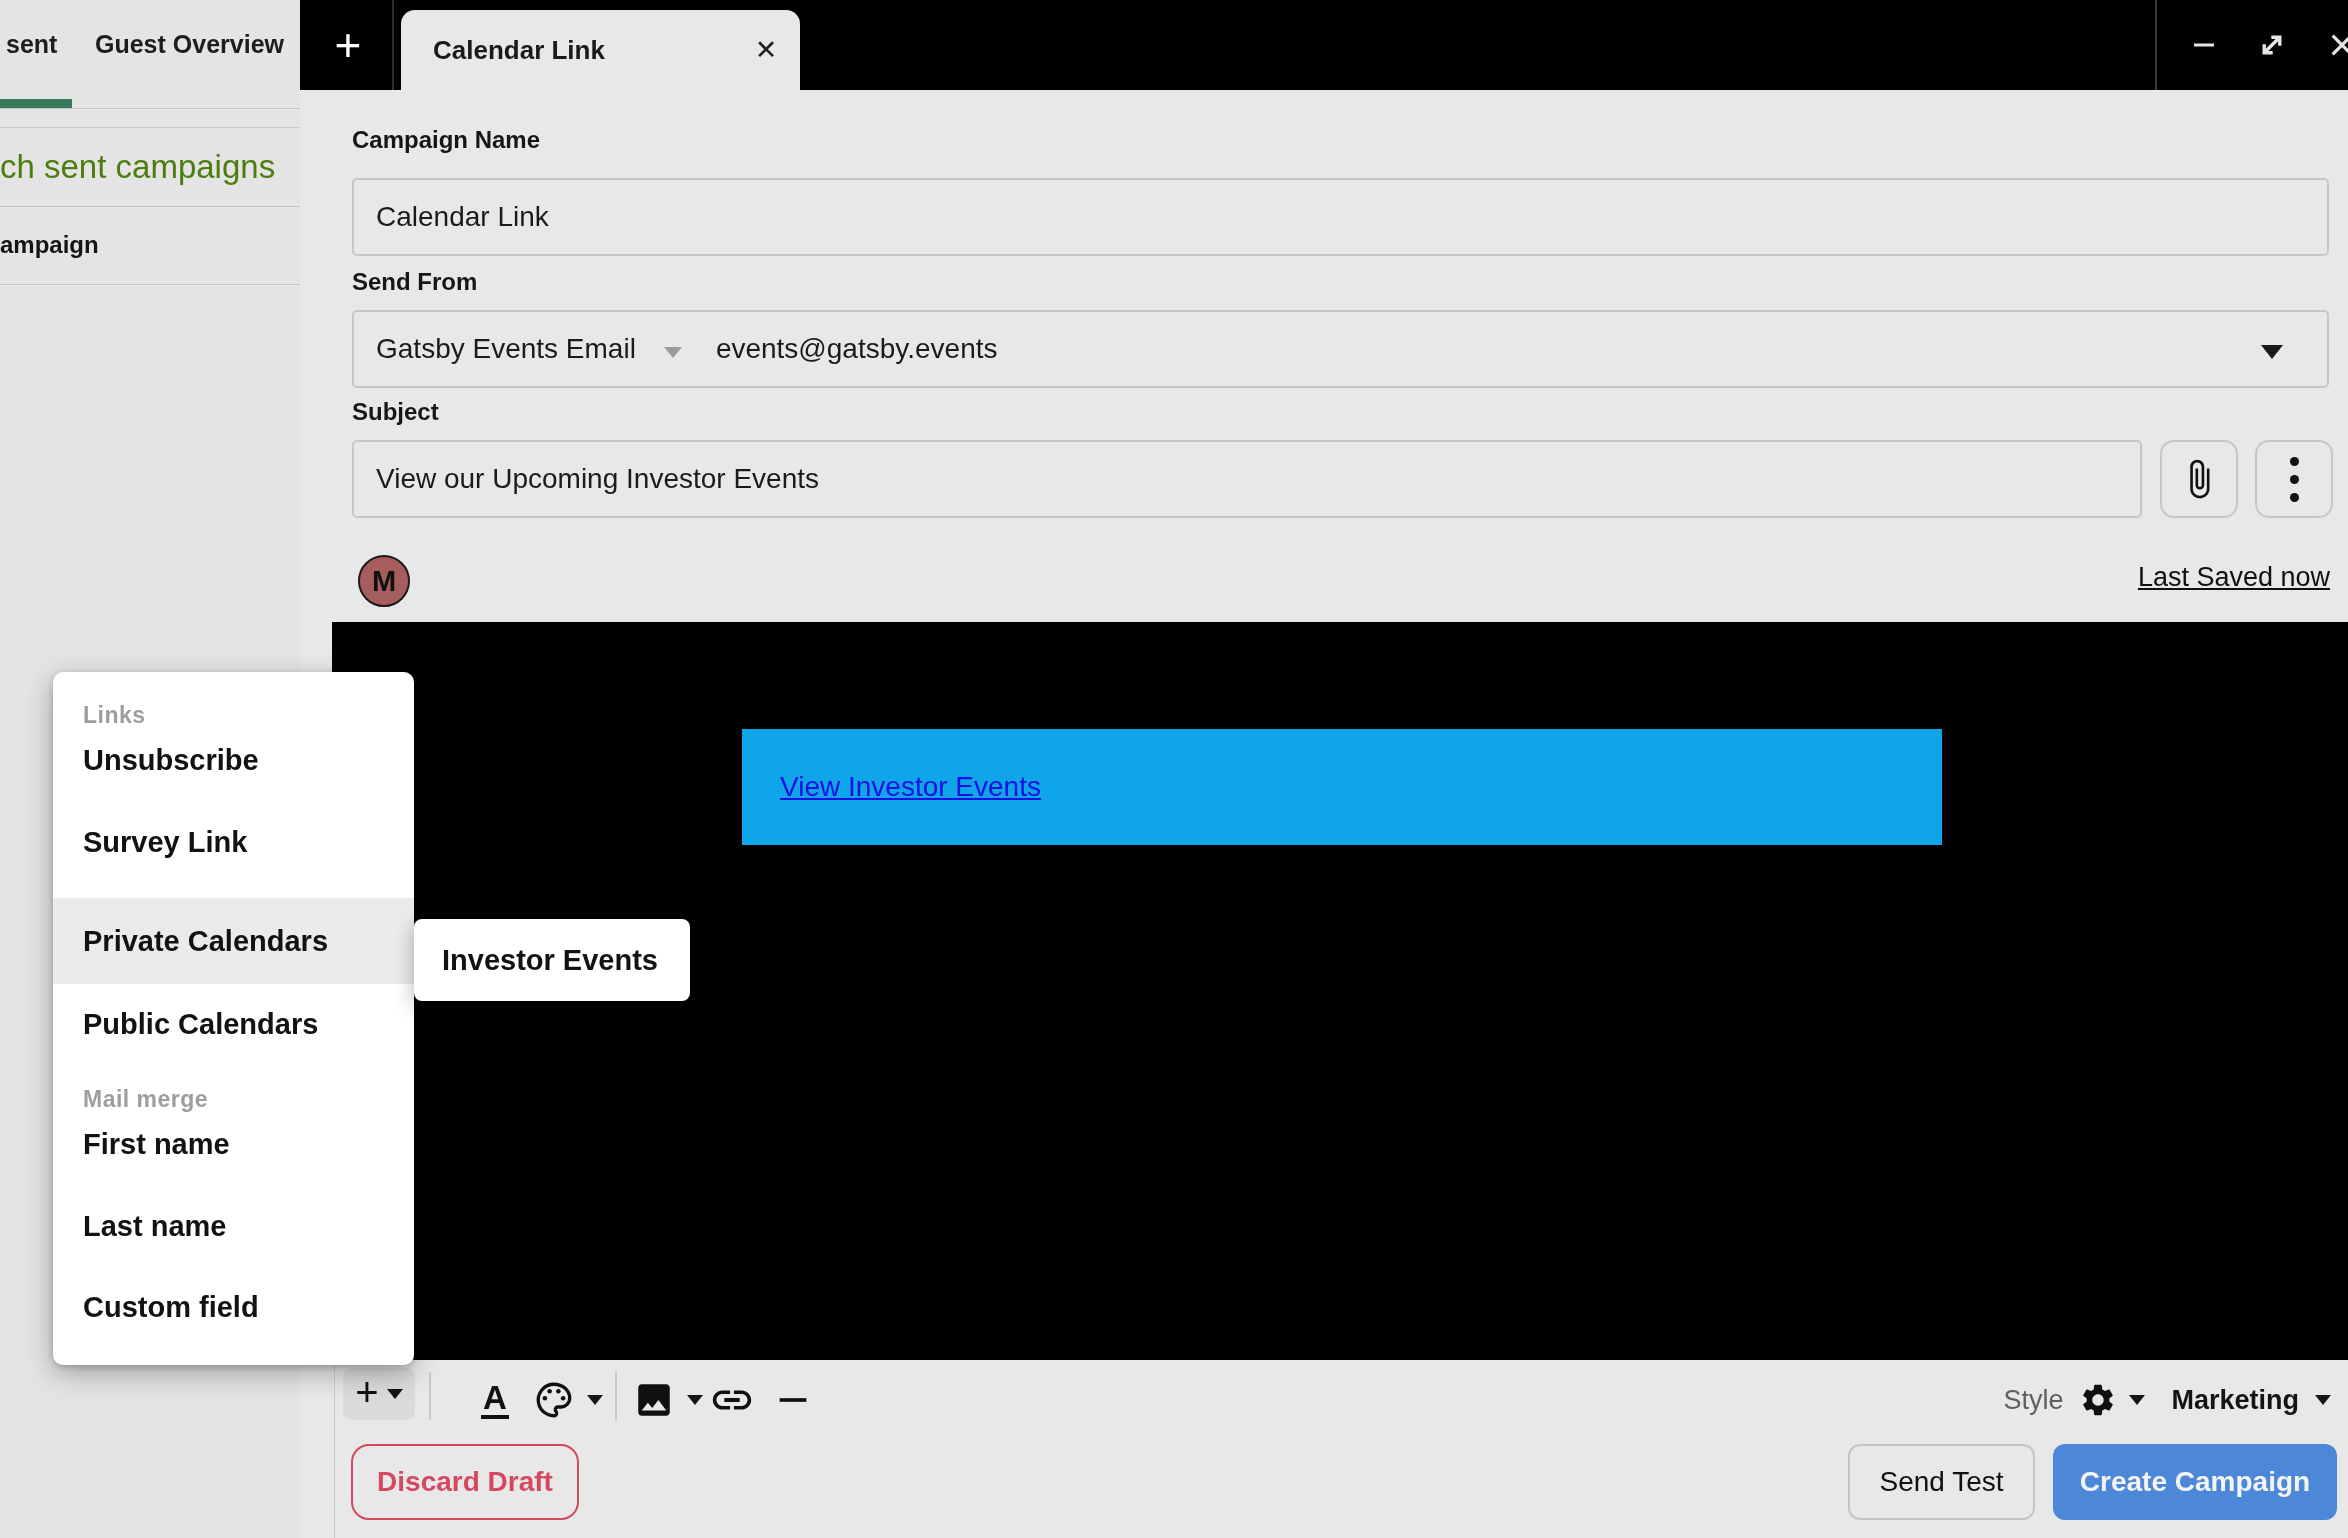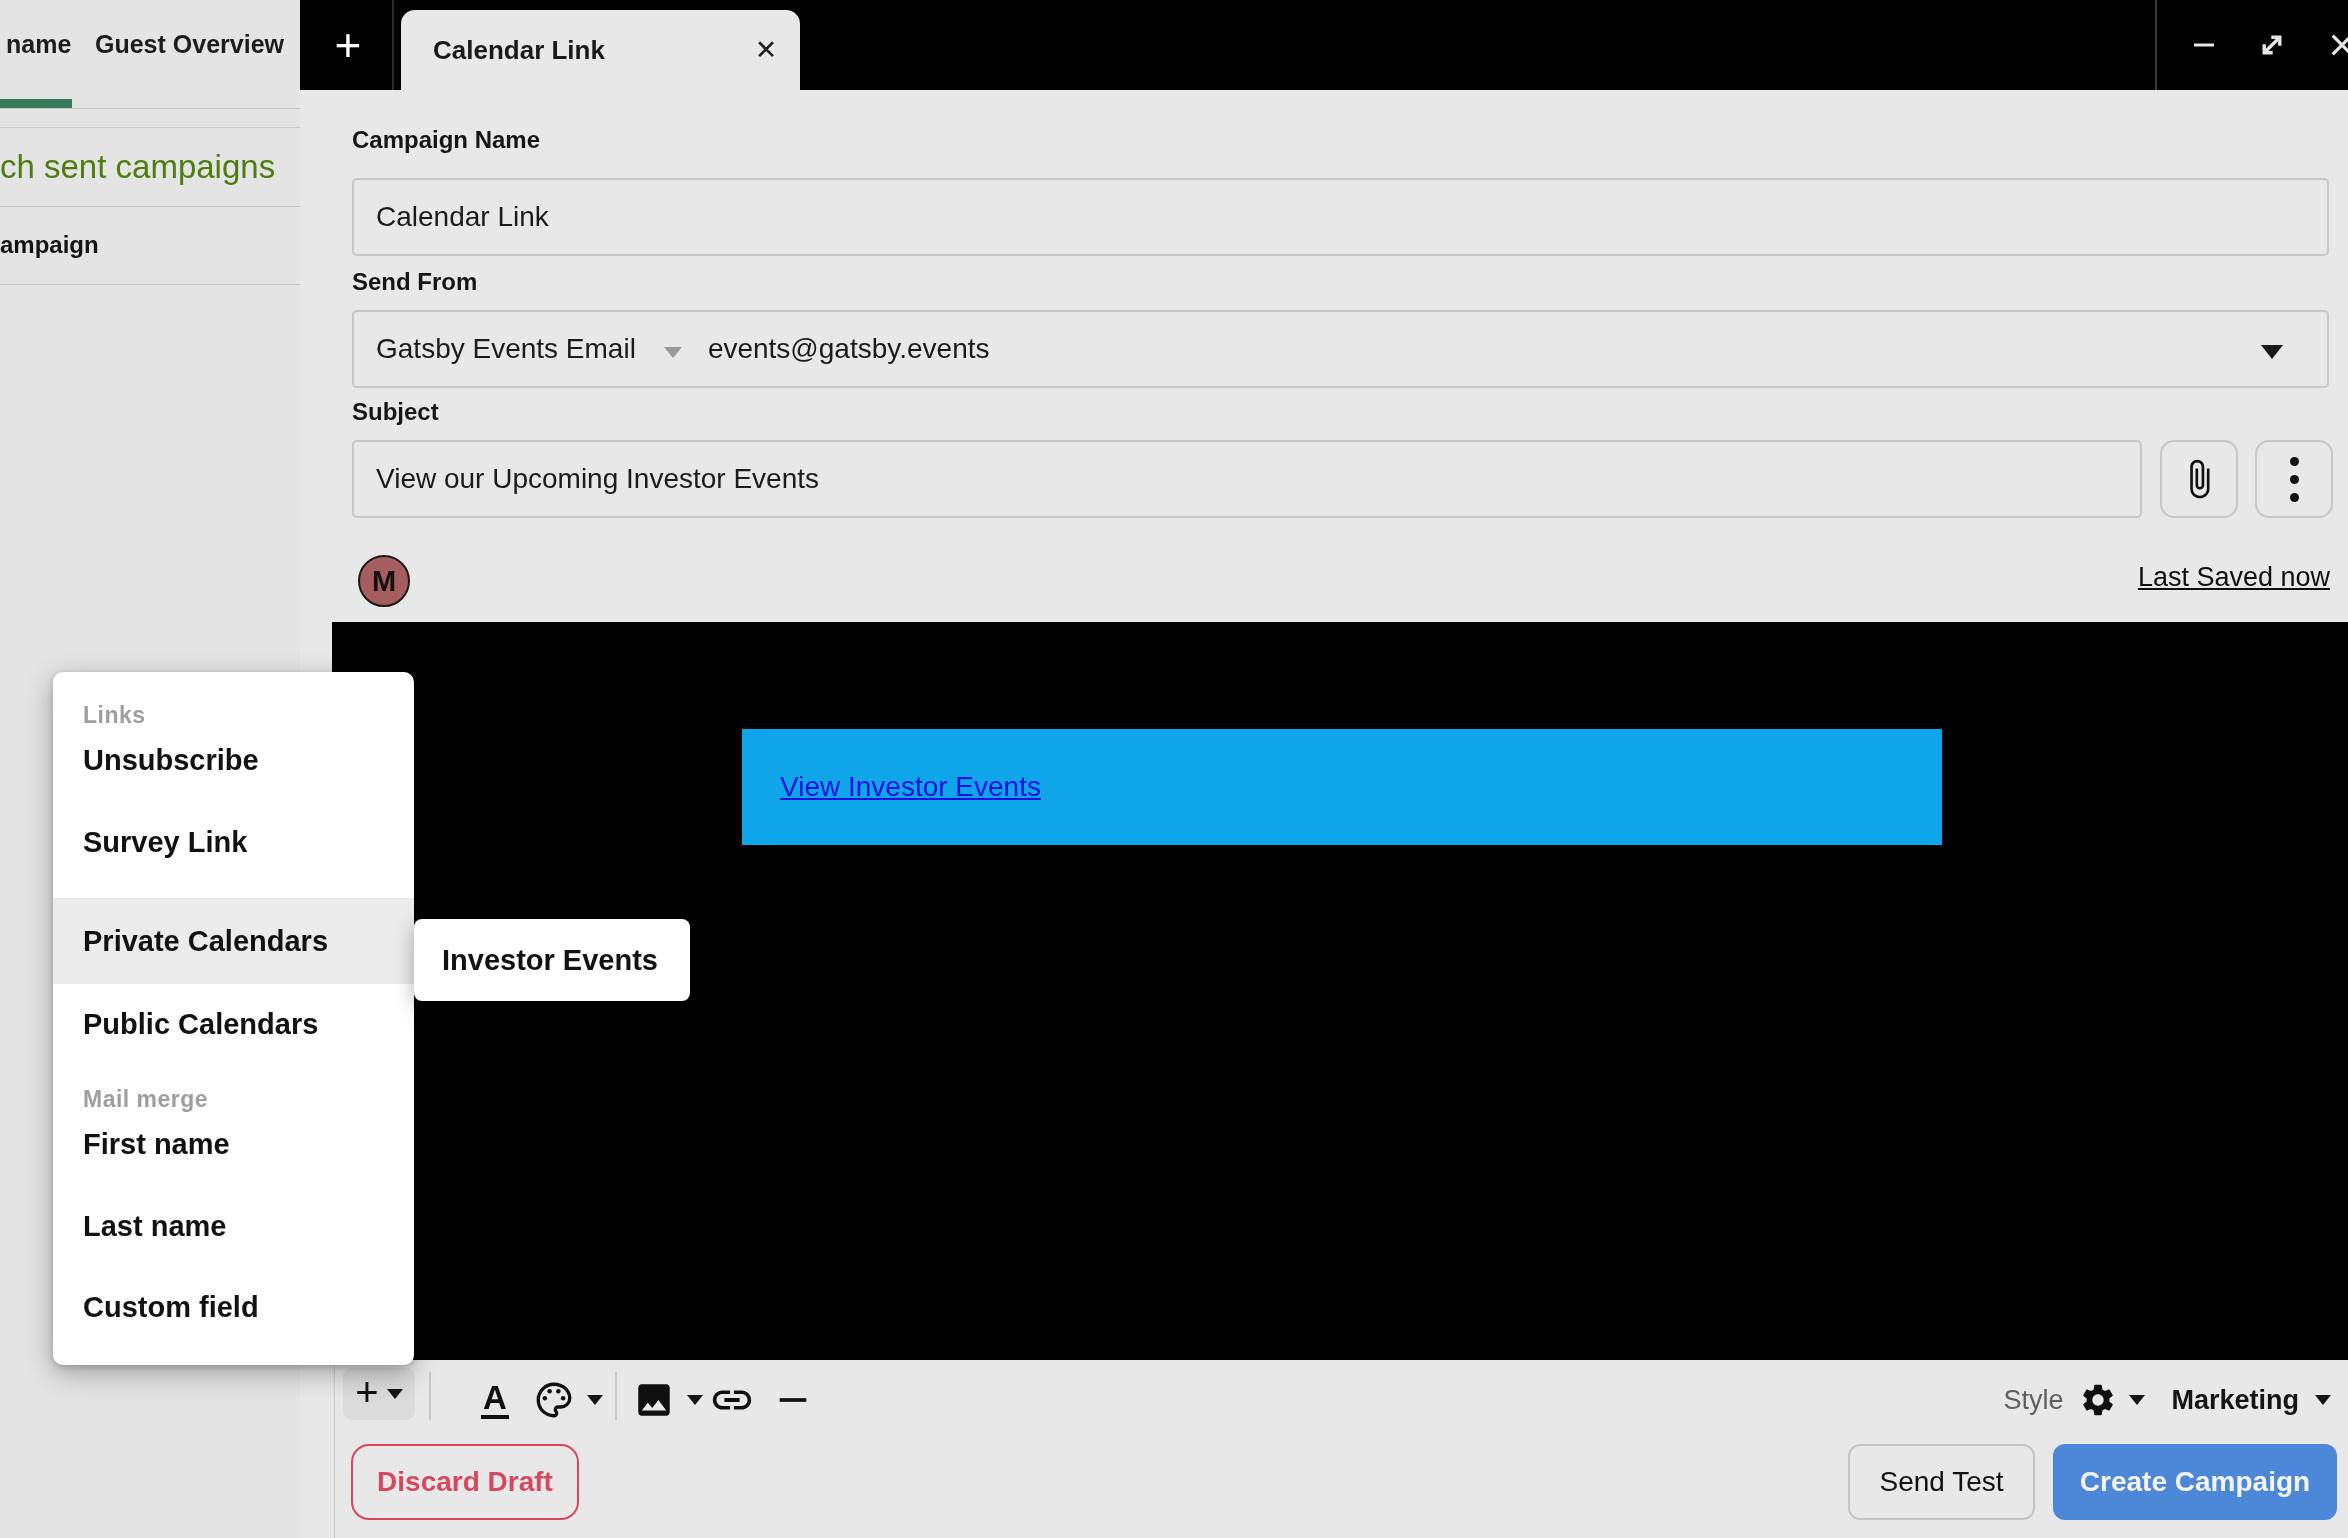--- a/index.html
+++ b/index.html
@@ -76,21 +76,21 @@
   .menu-item{left:0;width:361px;height:60px;display:flex;align-items:center;padding-left:30px;box-sizing:border-box;font-size:29px;font-weight:bold;color:#121212;}
   .menu-item.hl{background:#ebebeb;height:86px;}
   #submenu{left:414px;top:919px;width:276px;height:82px;background:#fff;border-radius:8px;box-shadow:0 6px 20px rgba(0,0,0,.30);display:flex;align-items:center;padding-left:28px;box-sizing:border-box;font-size:29px;font-weight:bold;color:#121212;}
 
   svg{display:block;}
 </style>
 </head>
 <body>
 
 <div class="abs" id="left-panel">
-  <div class="abs bg-tab" style="left:6px">name</div>
+  <div class="abs bg-tab" style="left:6px">sent</div>
   <div class="abs bg-tab" style="left:95px">Guest Overview</div>
   <div class="abs" id="bg-tab-underline" style="background:#37795a"></div>
   <div class="abs" id="bg-tabbar-line"></div>
   <div class="abs" id="bg-search-row">
     <span>ch sent campaigns</span>
   </div>
   <div class="abs" id="bg-campaign-row">
     <span>ampaign</span>
   </div>
 </div>
@@ -124,21 +124,21 @@
     </div>
   </div>
 
   <div class="abs field-label" style="top:126px">Campaign Name</div>
   <div class="abs input-box" style="top:178px">Calendar Link</div>
 
   <div class="abs field-label" style="top:268px">Send From</div>
   <div class="abs input-box" id="send-from-box" style="top:310px">
     <span class="account">Gatsby Events Email</span>
     <span class="tri-down small" style="margin:6px 0 0 28px"></span>
-    <span class="email" style="margin-left:26px">events@gatsby.events</span>
+    <span class="email" style="margin-left:34px">events@gatsby.events</span>
     <span class="tri-down" style="margin:6px 44px 0 auto"></span>
   </div>
 
   <div class="abs field-label" style="top:398px">Subject</div>
   <div class="abs input-box" id="subject-box" style="top:440px">View our Upcoming Investor Events</div>
   <div class="abs square-btn" style="left:1860px">
     <svg width="42" height="42" viewBox="0 0 24 24">
       <path fill="#101010" d="M16.5 6v11.5c0 2.21-1.79 4-4 4s-4-1.79-4-4V5c0-1.38 1.12-2.5 2.5-2.5s2.5 1.12 2.5 2.5v10.5c0 .55-.45 1-1 1s-1-.45-1-1V6H10v9.5c0 1.38 1.12 2.5 2.5 2.5s2.5-1.12 2.5-2.5V5c0-2.21-1.79-4-4-4S7 2.79 7 5v12.5c0 3.04 2.46 5.5 5.5 5.5s5.5-2.46 5.5-5.5V6h-1.5z"></path>
     </svg>
   </div>

